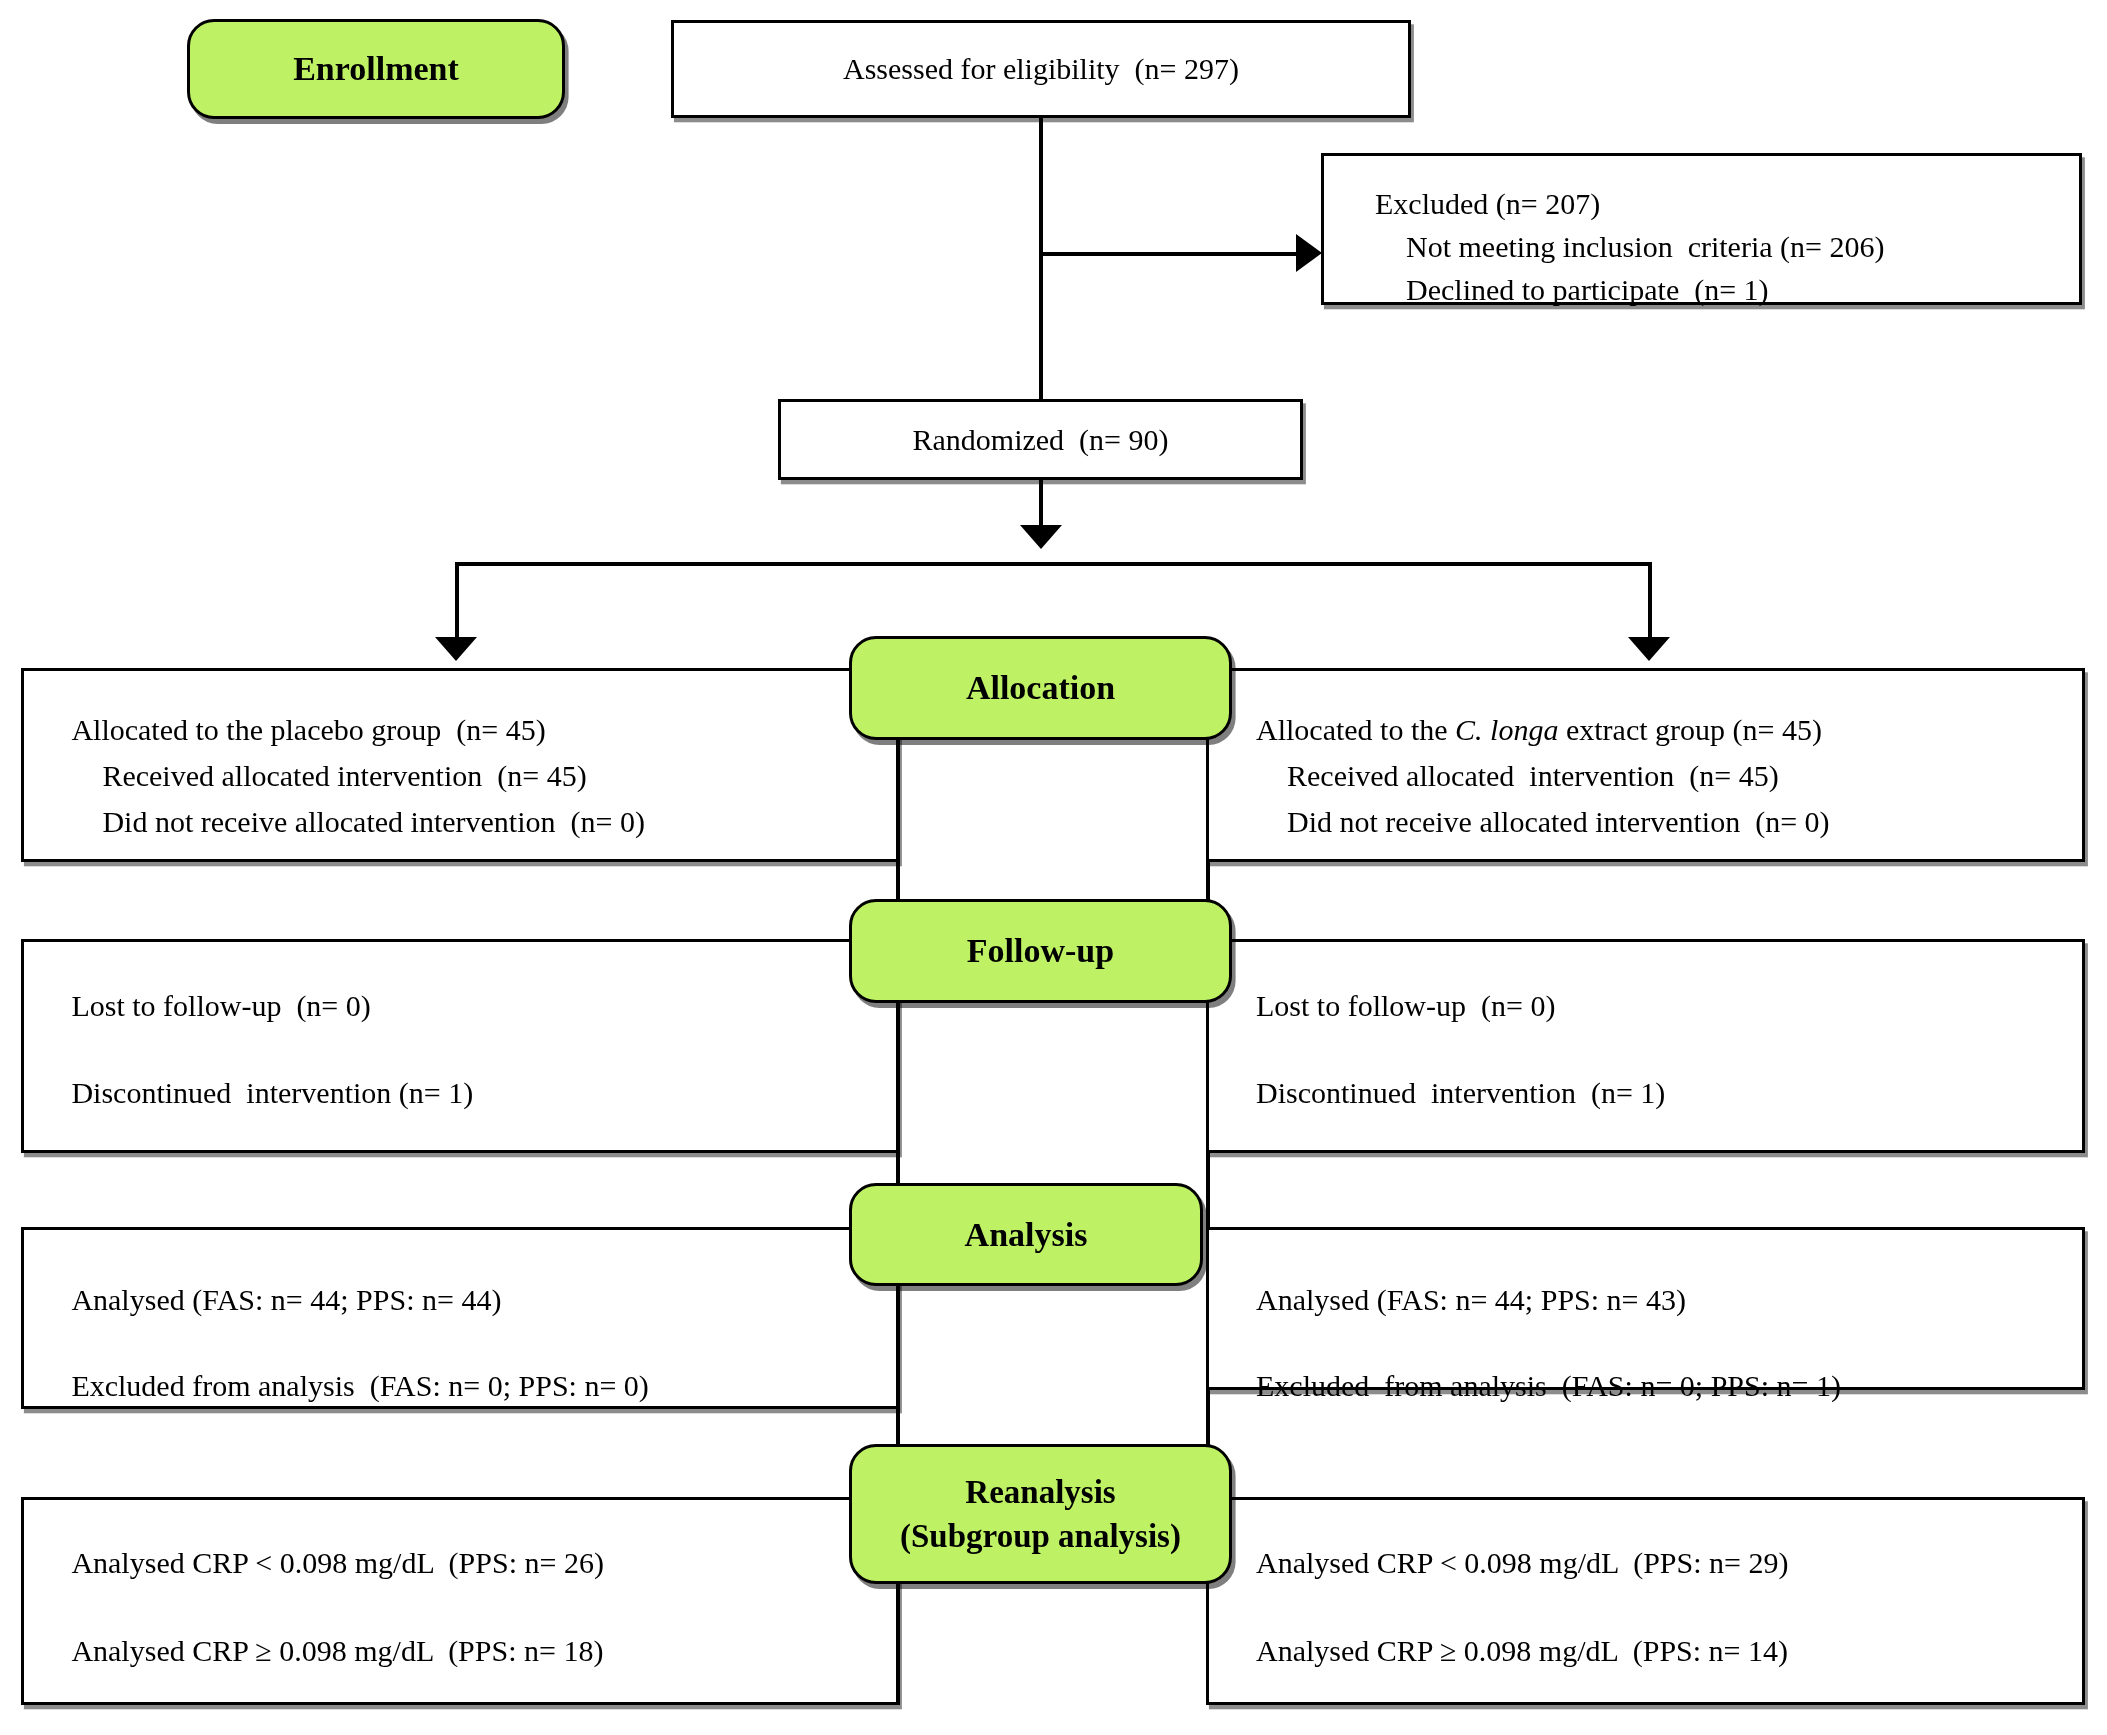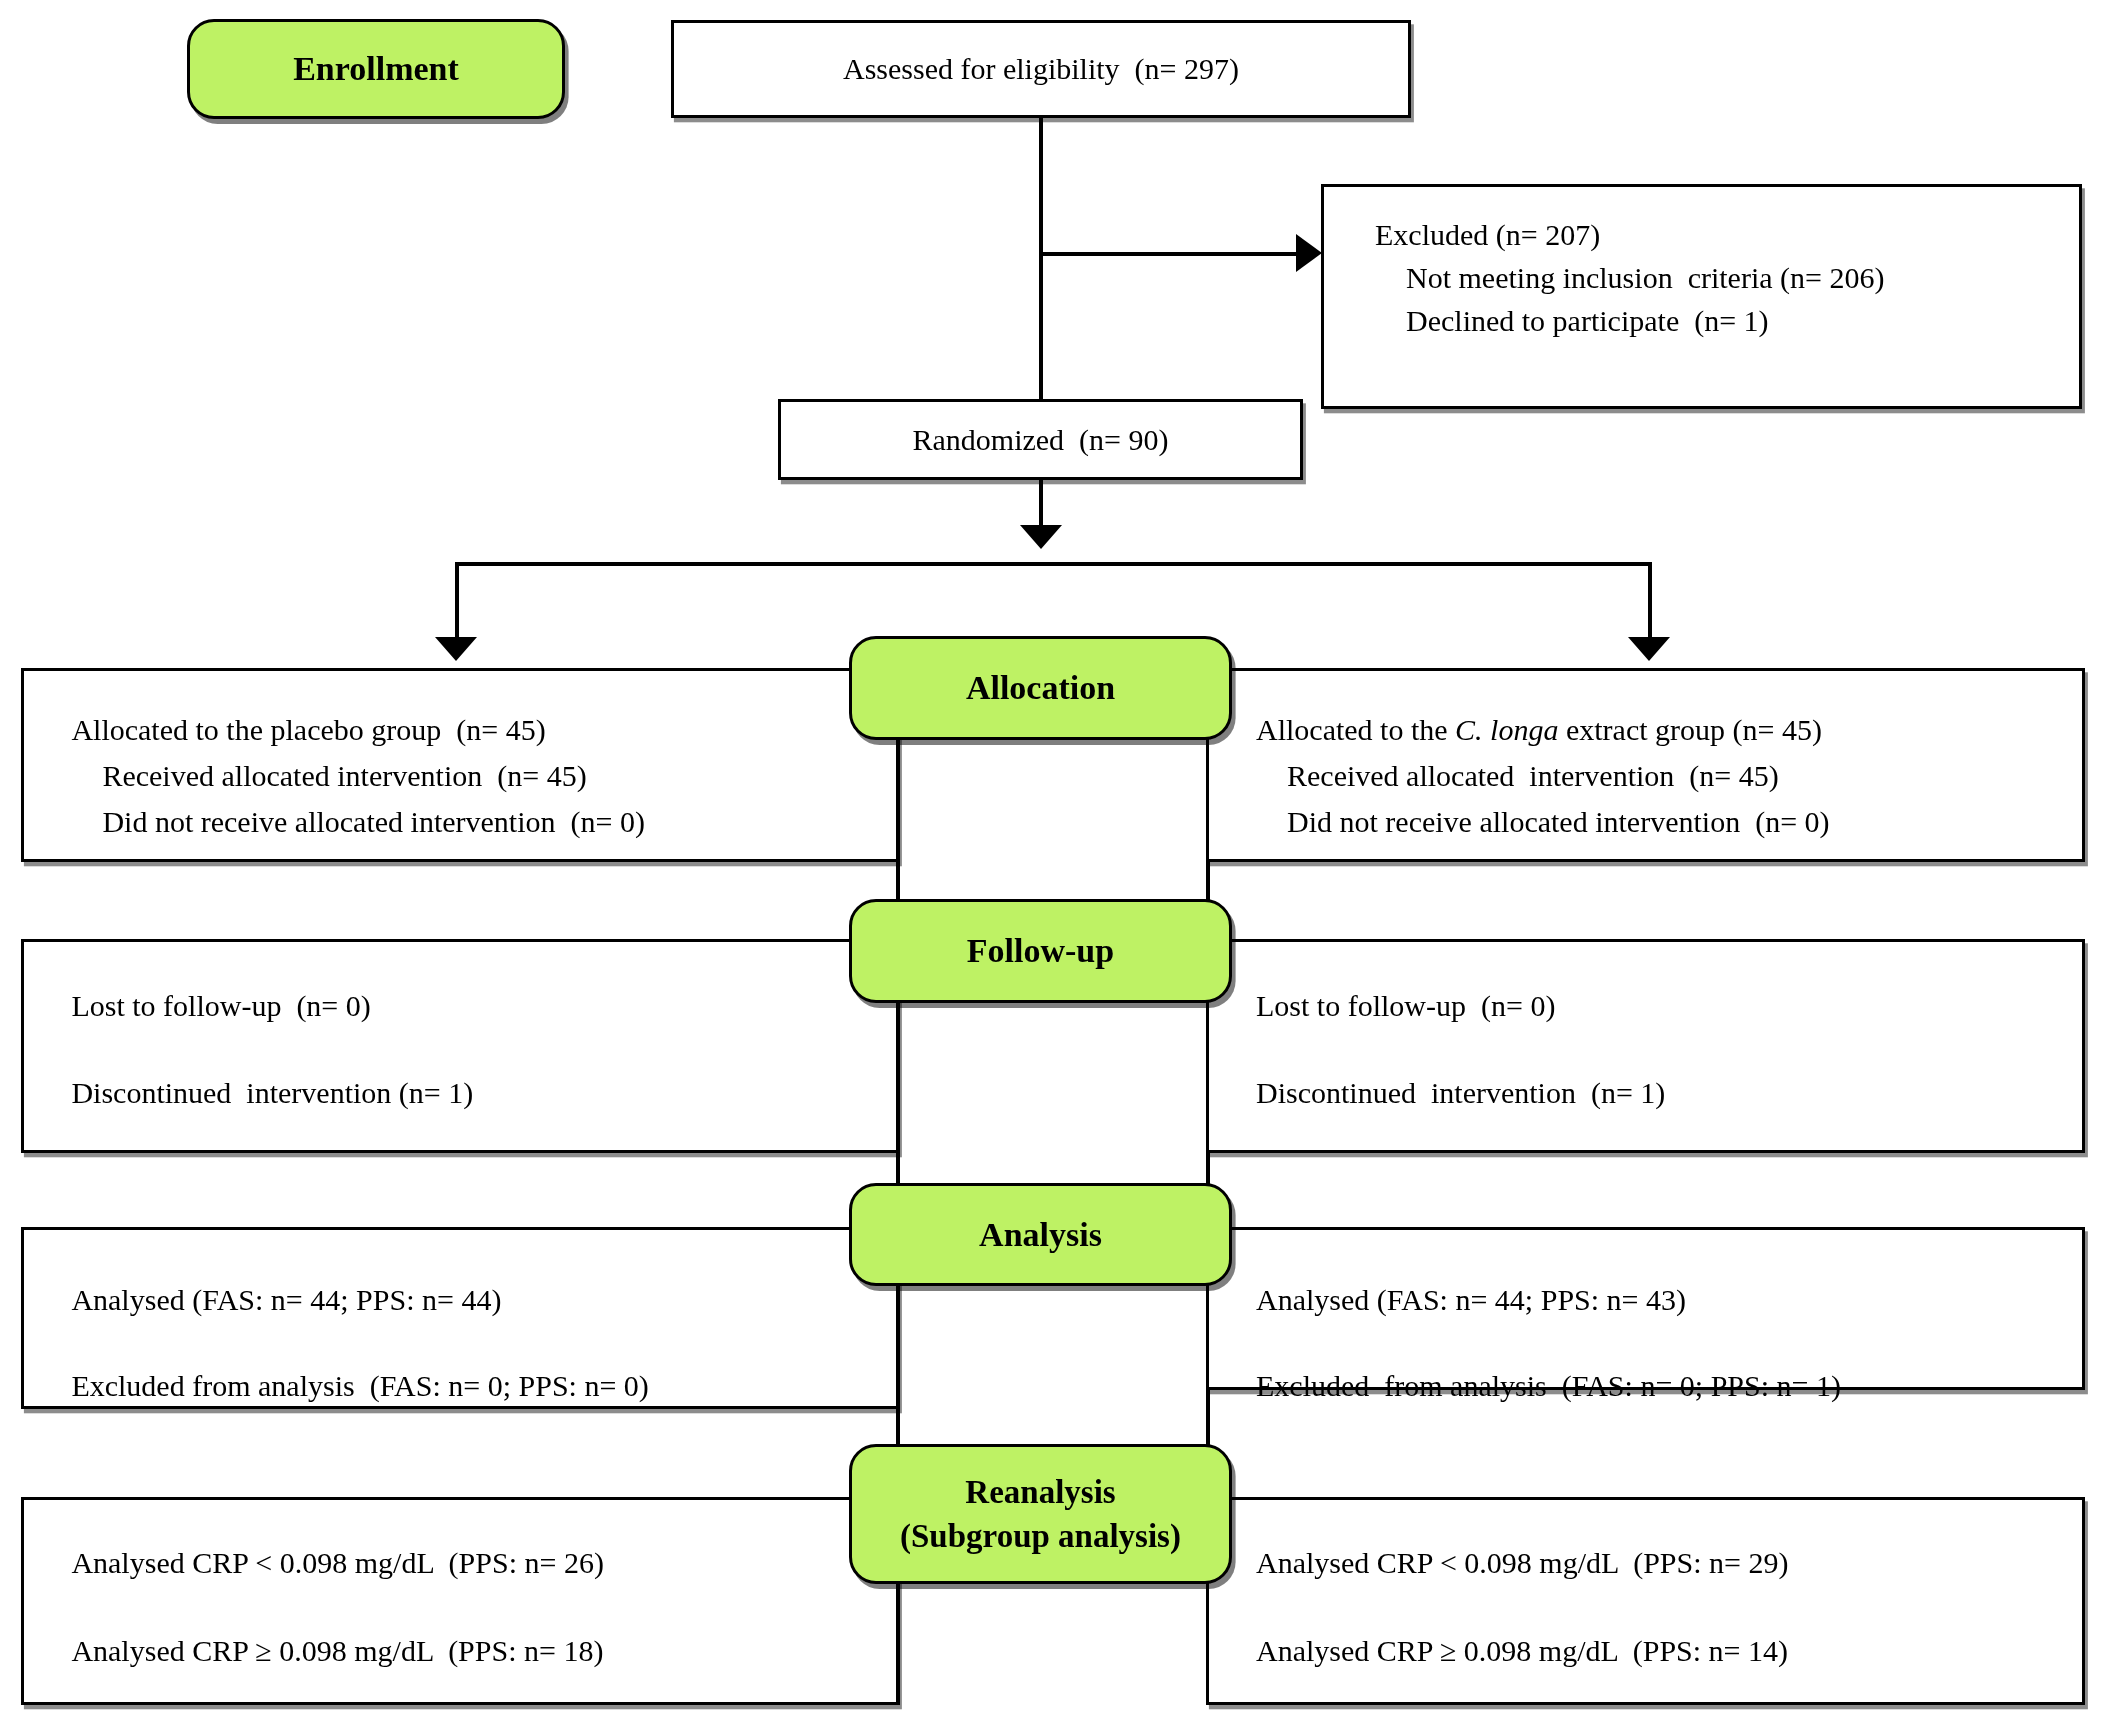--- a/index.html
+++ b/index.html
@@ -82,21 +82,21 @@
   <div class="vline" style="left:1648px; top:562px; width:3.6px; height:77px;"></div>
   <div class="arrow-down" style="left:1628px; top:637px;"></div>
 
   <div class="vline" style="left:896px; top:738px; width:3.6px; height:967px;"></div>
   <div class="vline" style="left:1206px; top:738px; width:3.6px; height:967px;"></div>
 
   <div class="wbox centered-text" style="left:671px; top:20px; width:740px; height:98px;">
     <div class="line">Assessed for eligibility  (n= 297)</div>
   </div>
 
-  <div class="wbox excl-pad" style="left:1321px; top:153px; width:761px; height:225px;margin-top:31px;">
+  <div class="wbox excl-pad" style="left:1321px; top:153px; width:761px; height:152px;">
     <div class="line">Excluded (n= 207)</div>
     <div class="line indent">Not meeting inclusion  criteria (n= 206)</div>
     <div class="line indent">Declined to participate  (n= 1)</div>
   </div>
 
   <div class="wbox centered-text" style="left:778px; top:399px; width:525px; height:81px;">
     <div class="line">Randomized  (n= 90)</div>
   </div>
 
   <div class="wbox lines-tight" style="left:21.4px; top:668px; width:878px; height:194px;">
@@ -146,21 +146,21 @@
   </div>
 
   <div class="bbox" style="left:849px; top:636px; width:383px; height:104px;">
     <div>Allocation</div>
   </div>
 
   <div class="bbox" style="left:849px; top:899px; width:383px; height:104px;">
     <div>Follow-up</div>
   </div>
 
-  <div class="bbox" style="left:849px; top:1183px; width:383px; height:103px;">
+  <div class="bbox" style="left:849px; top:1183px; width:354px; height:103px;">
     <div>Analysis</div>
   </div>
 
   <div class="bbox" style="left:849px; top:1444px; width:383px; height:140px; font-size:33px; line-height:44px;">
     <div>Reanalysis</div>
     <div>(Subgroup analysis)</div>
   </div>
 
 </div>
 

